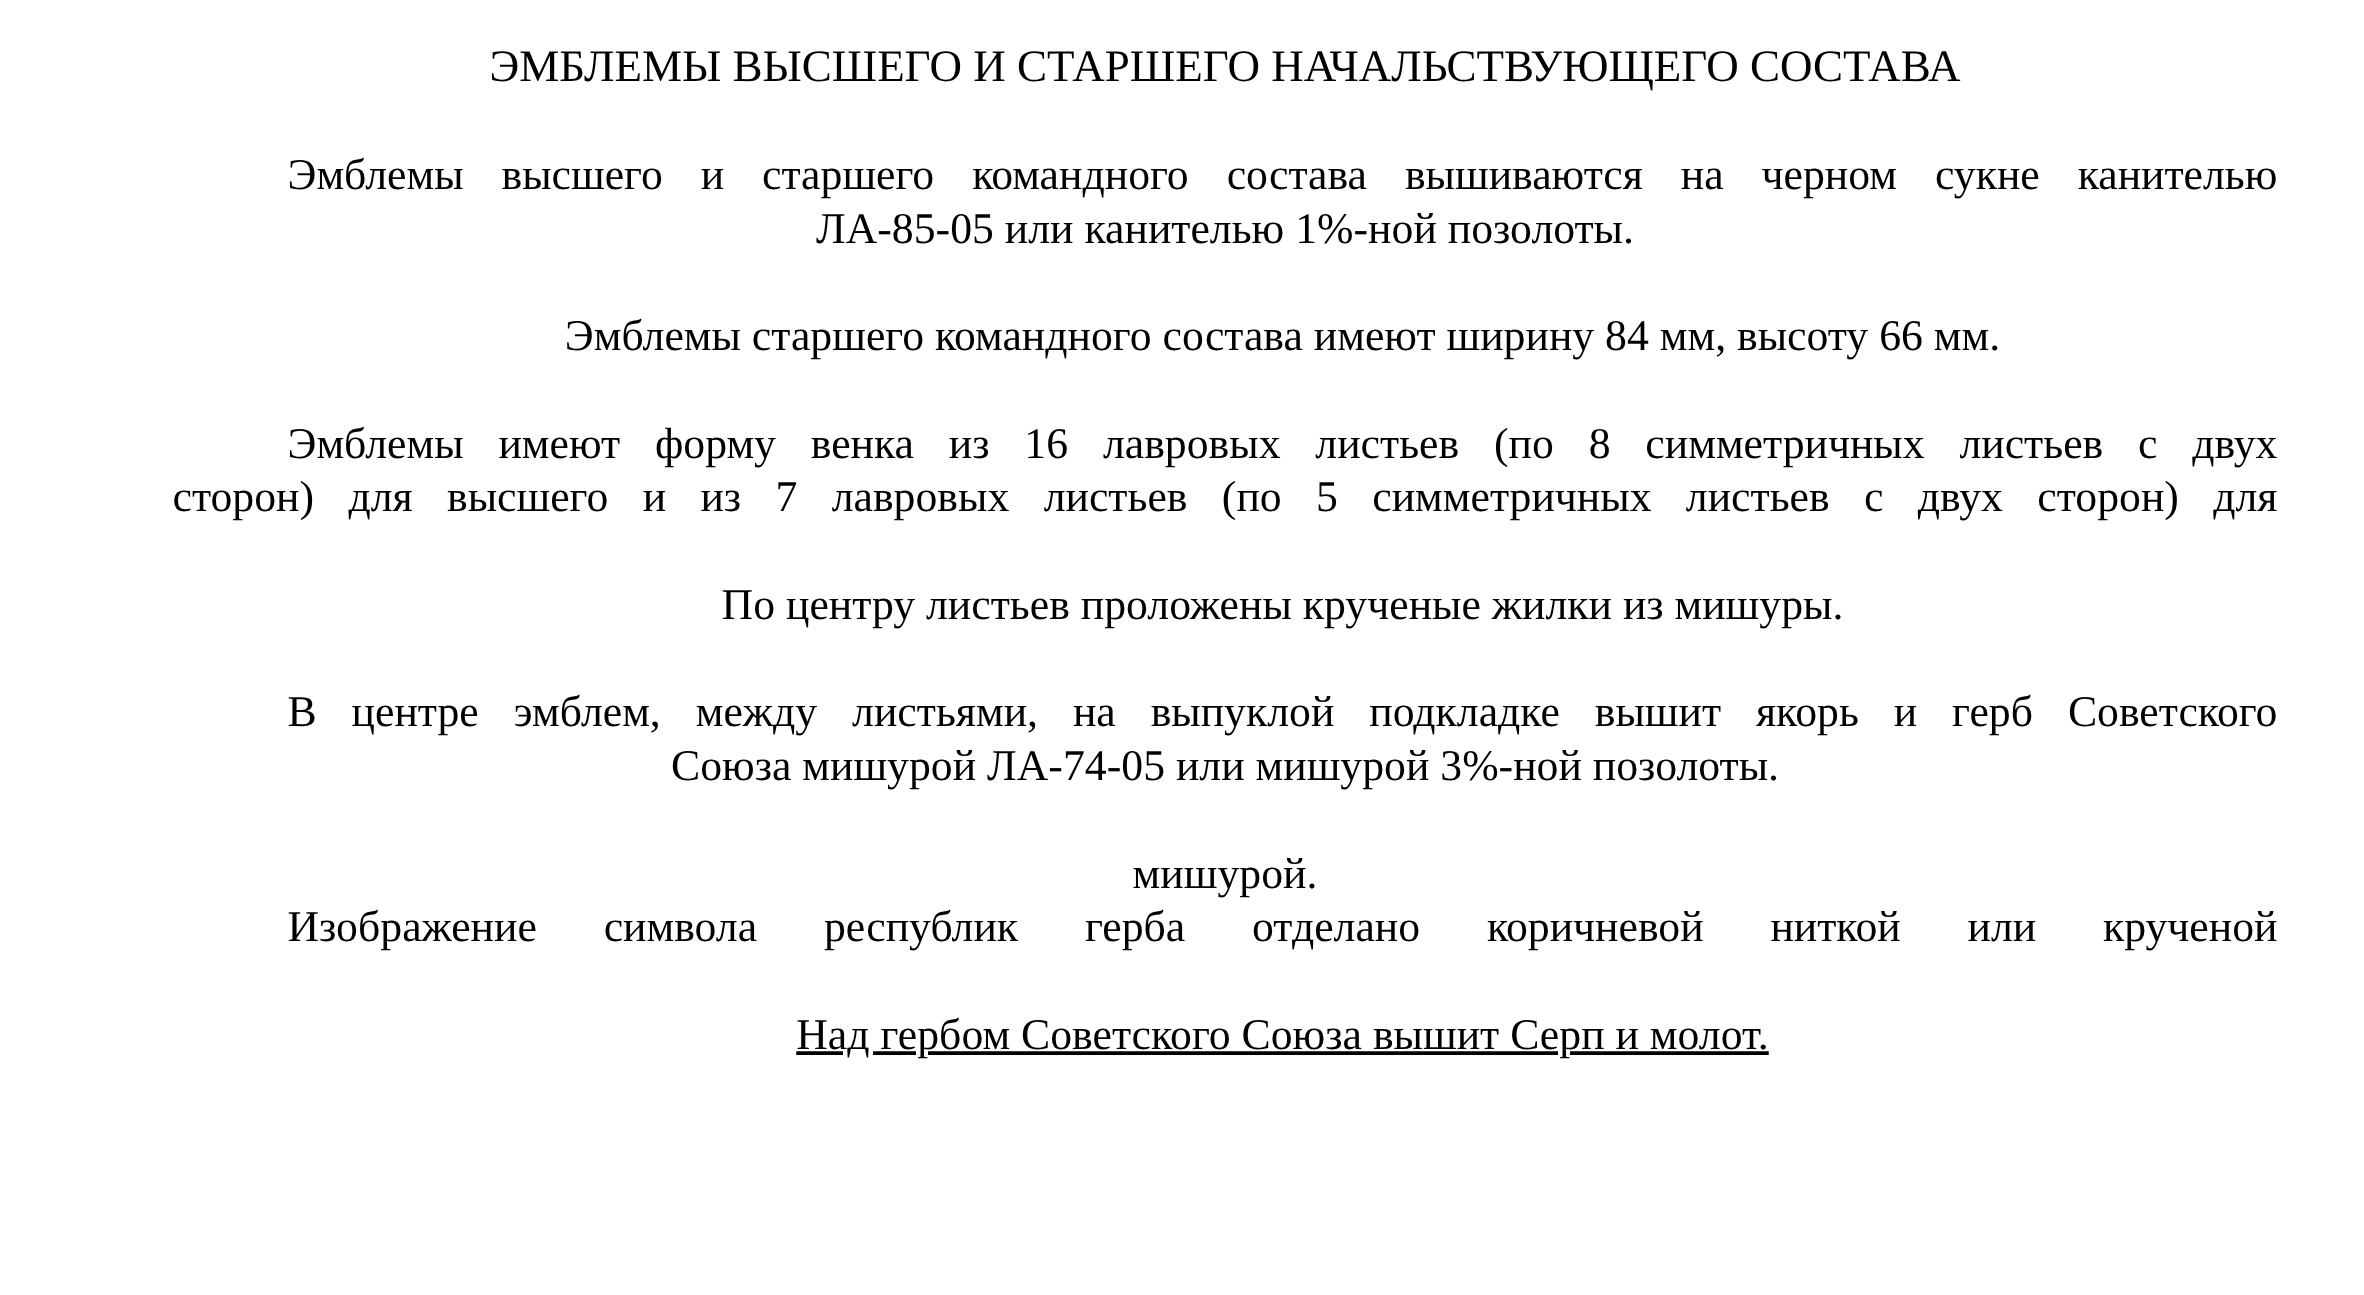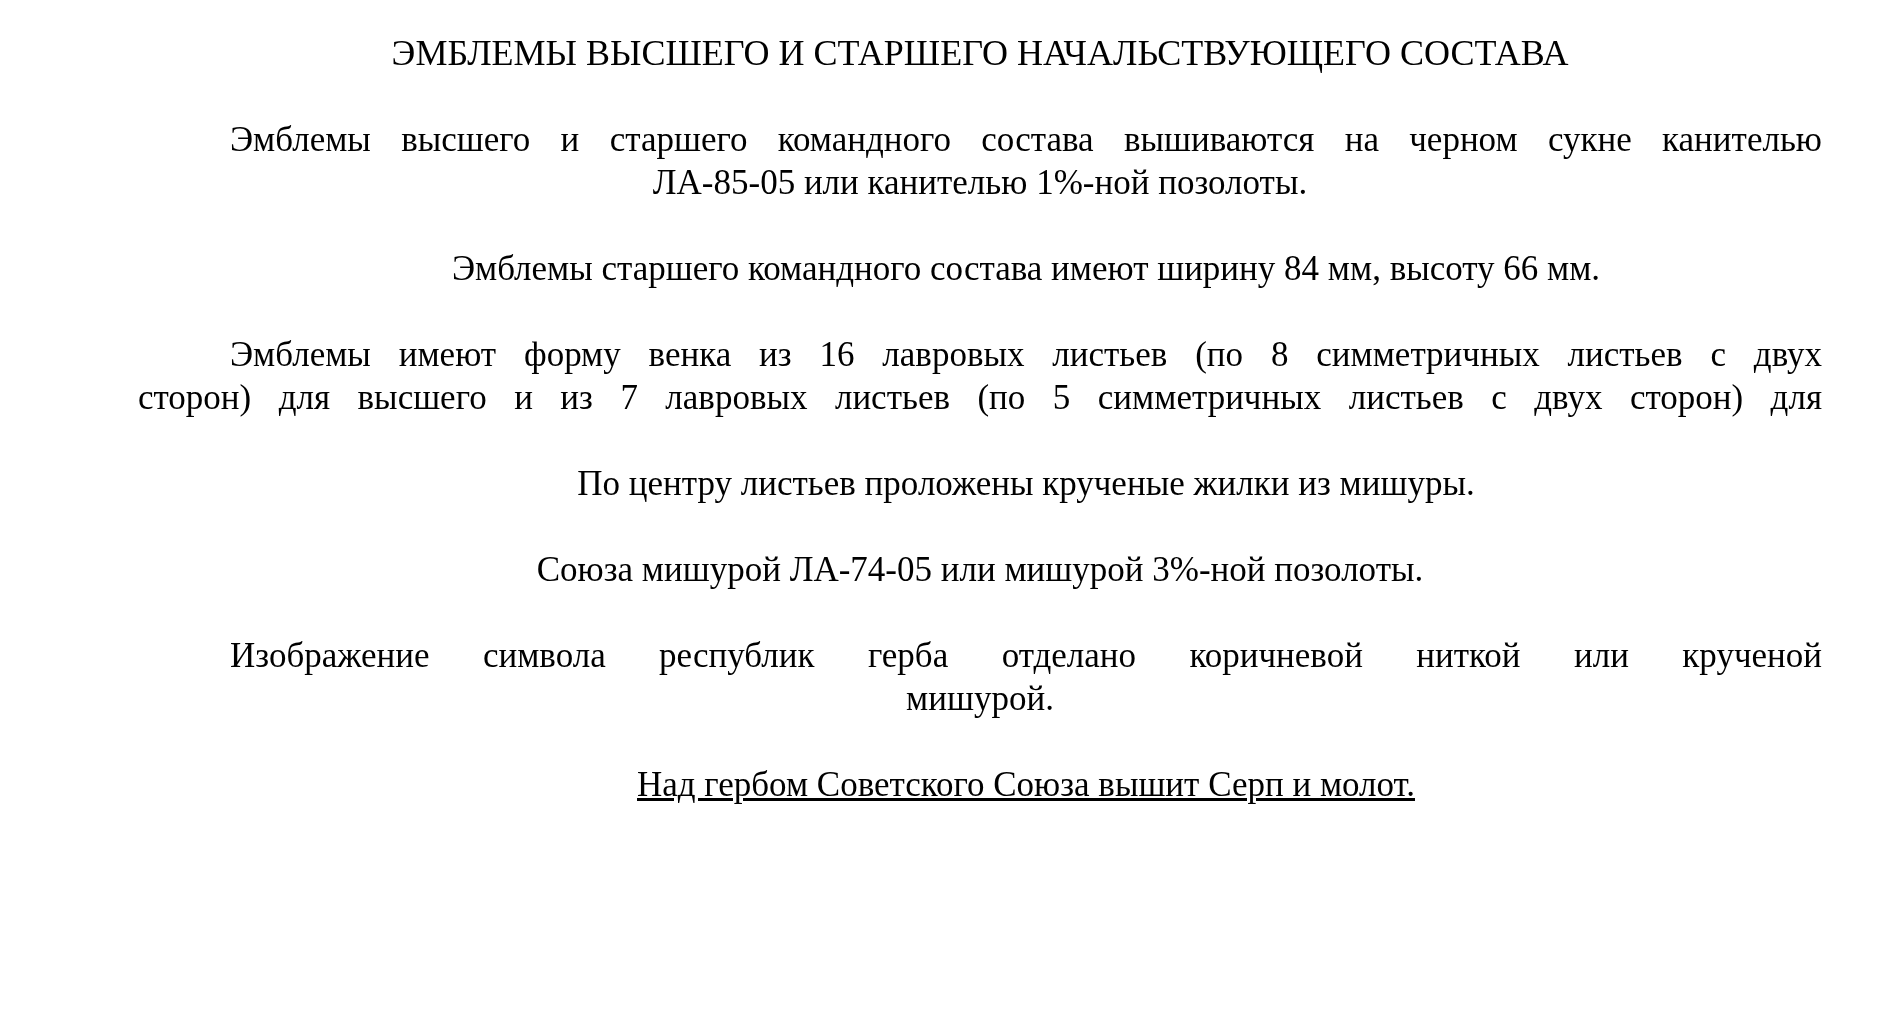--- a/index.html
+++ b/index.html
@@ -66,25 +66,26 @@
   <div class="para">
     <div class="ln j ind">Эмблемы имеют форму венка из 16 лавровых листьев (по 8 симметричных листьев с двух</div>
     <div class="ln j">сторон) для высшего и из 7 лавровых листьев (по 5 симметричных листьев с двух сторон) для</div>
   </div>
 
   <div class="para">
     <div class="ln ind">По центру листьев проложены крученые жилки из мишуры.</div>
   </div>
 
   <div class="para">
+    <div class="ln j ind">В центре эмблем, между листьями, на выпуклой подкладке вышит якорь и герб Советского</div>
     <div class="ln">Союза мишурой ЛА-74-05 или мишурой 3%-ной позолоты.</div>
   </div>
 
   <div class="para">
+    <div class="ln">мишурой.</div>
     <div class="ln j ind">Изображение символа республик герба отделано коричневой ниткой или крученой</div>
-    <div class="ln">мишурой.</div>
   </div>
 
   <div class="para">
     <div class="ln ind">Над гербом Советского Союза вышит Серп и молот.</div>
   </div>
 
 </div>
 
 </body></html>

